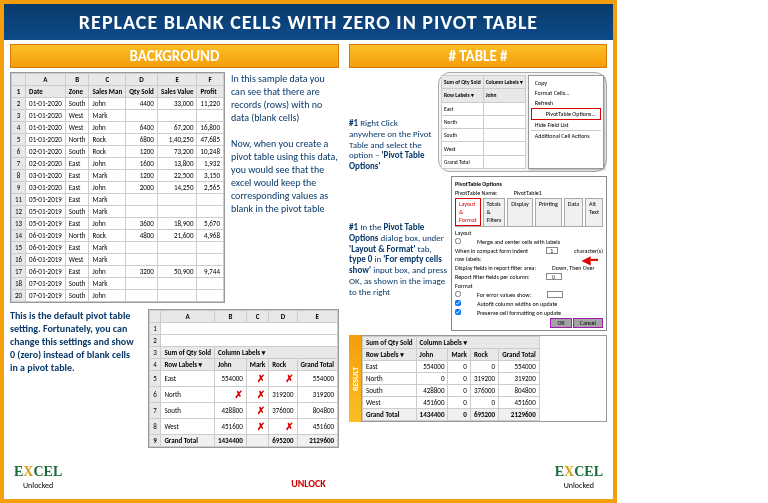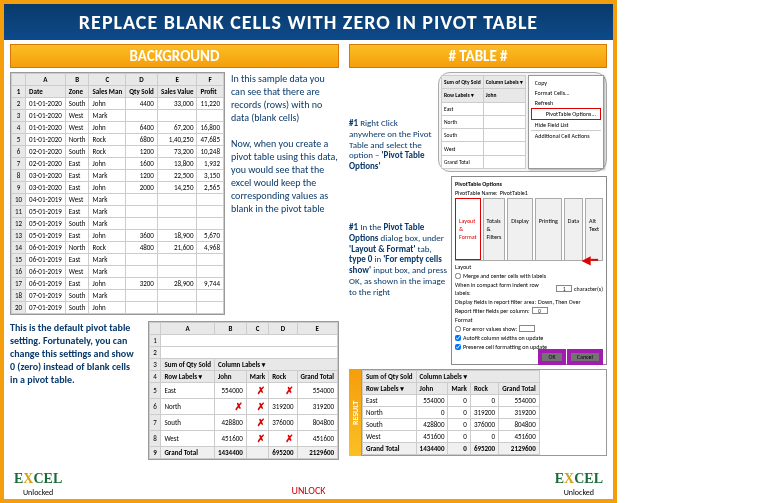--- a/index.html
+++ b/index.html
@@ -21,45 +21,45 @@
   .bg-text { font-size: 10px; color: #0a3a6b; line-height: 1.3; }
   .lower { display: flex; gap: 8px; margin-top: 6px; align-items: flex-start; }
   .note { font-size: 10px; color: #0a3a6b; font-weight: bold; width: 40%; line-height: 1.3; }
   .pivot-wrap { border: 1px solid #999; }
   .pivot-table { font-size: 7px; }
   .pivot-table th, .pivot-table td { border: 1px solid #ccc; padding: 1px 3px; }
   .red-x { color: #d00; font-weight: bold; font-size: 10px; position: relative; }
   .step { display: flex; gap: 4px; margin-bottom: 4px; }
   .step-text { font-size: 9px; color: #0a3a6b; line-height: 1.2; width: 38%; margin-top: 46px; }
   .step-img { border: 1px solid #aaa; font-size: 6px; background: #f4f4f4; padding: 2px; flex: 1; position: relative; }
-  .footer { position: absolute; bottom: 2px; left: 0; right: 0; height: 40px; display: flex; align-items: flex-end; justify-content: space-between; padding: 0 10px; }
+  .footer { position: absolute; bottom: 2px; left: 0; right: 0; height: 40px; display: flex; align-items: center; justify-content: space-between; padding: 0 10px; }
   .logo { display: flex; flex-direction: column; align-items: center; font-size: 10px; }
   .logo-top { color: #1a6b3a; font-weight: bold; font-family: cursive; font-size: 14px; }
   .logo-top .x { color: #d4a017; }
   .logo-bot { font-size: 8px; }
   .link { text-align: center; font-size: 10px; }
   .link a { color: #1a5db0; text-decoration: underline; }
-  .unlock { color: #c00; font-weight: normal; }
+  .unlock { color: #c00; font-weight: bold; }
   .result-row { display: flex; align-items: stretch; margin-top: 3px; }
   .result-label { background: linear-gradient(#fbbf24, #f59e0b); color: #fff; font-weight: bold; font-size: 8px; writing-mode: vertical-rl; transform: rotate(180deg); padding: 2px 1px; text-align: center; }
   .dlg-box { background: #fff; border: 1px solid #888; font-size: 6px; padding: 3px; }
   .dlg-tabs { display: flex; gap: 2px; border-bottom: 1px solid #aaa; margin-bottom: 2px; }
-  .dlg-tab { padding: 18px 3px; border: 1px solid #aaa; border-bottom: none; background: #f0f0f0; }
+  .dlg-tab { padding: 1px 3px; border: 1px solid #aaa; border-bottom: none; background: #f0f0f0; }
   .dlg-tab.active { border: 1px solid #d00; color: #d00; background: #fff; }
-  .dlg-row { margin: 1px 0; display: flex; align-items: center; gap: 2px; }
+  .dlg-row { margin: 1px 0; display: flex; gap: 16px; }
   .dlg-row input[type=checkbox] { width: 6px; height: 6px; }
   .dlg-input { border: 1px solid #888; width: 16px; height: 7px; font-size: 5px; text-align: center; }
   .red-arrow { position: absolute; color: #d00; font-size: 12px; }
   .red-box { border: 2px solid #d00; }
   .ctx-menu { background: #fff; border: 1px solid #999; font-size: 6px; padding: 2px; box-shadow: 1px 1px 2px rgba(0,0,0,.3); }
   .ctx-item { padding: 1px 4px; white-space: nowrap; }
   .ctx-item.hl { border: 1px solid #d00; padding-left: 14px; }
   .mini-pivot { font-size: 5.5px; }
   .mini-pivot th, .mini-pivot td { padding: 0 2px; }
-  .btn { border: 4px solid #a21caf; background: #737373; padding: 0 6px; font-size: 6px; }
+  .btn { border: 1px solid #a21caf; background: #a3a3a3; padding: 0 6px; font-size: 6px; }
 </style>
 </head>
 <body>
 
 <div class="frame">
   <div class="title-bar">REPLACE BLANK CELLS WITH ZERO IN PIVOT TABLE</div>
   <div class="content">
 
     <div class="left">
       <div class="section-hdr">BACKGROUND</div>
@@ -151,29 +151,20 @@
                 <tr>
                   <td class="row-num">9</td>
                   <td class="">03-01-2020</td>
                   <td class="">East</td>
                   <td class="">John</td>
                   <td class="num">2000</td>
                   <td class="num">14,250</td>
                   <td class="num">2,565</td>
                 </tr>
                 <tr>
-                  <td class="row-num">10</td>
-                  <td class="">04-01-2019</td>
-                  <td class="">West</td>
-                  <td class="">Mark</td>
-                  <td class="num"></td>
-                  <td class="num"></td>
-                  <td class="num"></td>
-                </tr>
-                <tr>
                   <td class="row-num">11</td>
                   <td class="">05-01-2019</td>
                   <td class="">East</td>
                   <td class="">Mark</td>
                   <td class="num"></td>
                   <td class="num"></td>
                   <td class="num"></td>
                 </tr>
                 <tr>
                   <td class="row-num">12</td>
@@ -219,21 +210,21 @@
                   <td class="num"></td>
                   <td class="num"></td>
                   <td class="num"></td>
                 </tr>
                 <tr>
                   <td class="row-num">17</td>
                   <td class="">06-01-2019</td>
                   <td class="">East</td>
                   <td class="">John</td>
                   <td class="num">3200</td>
-                  <td class="num">28,900</td>
+                  <td class="num">50,900</td>
                   <td class="num">9,744</td>
                 </tr>
                 <tr>
                   <td class="row-num">18</td>
                   <td class="">07-01-2019</td>
                   <td class="">South</td>
                   <td class="">Mark</td>
                   <td class="num"></td>
                   <td class="num"></td>
                   <td class="num"></td>

